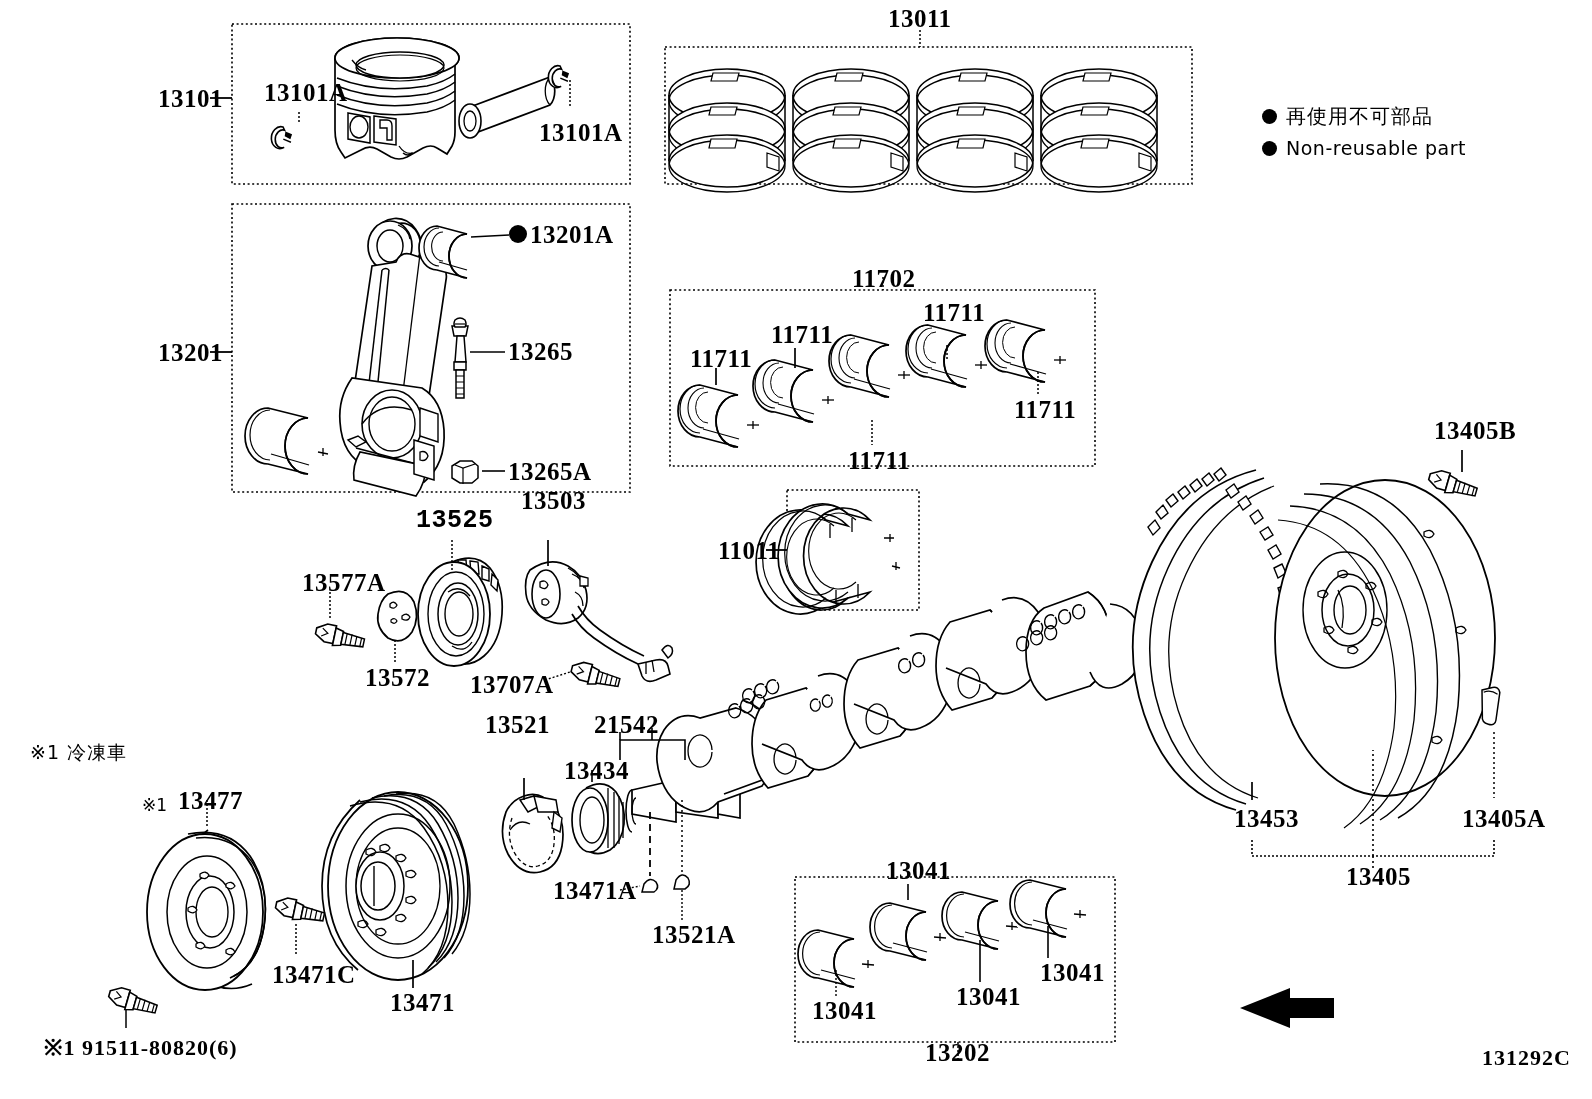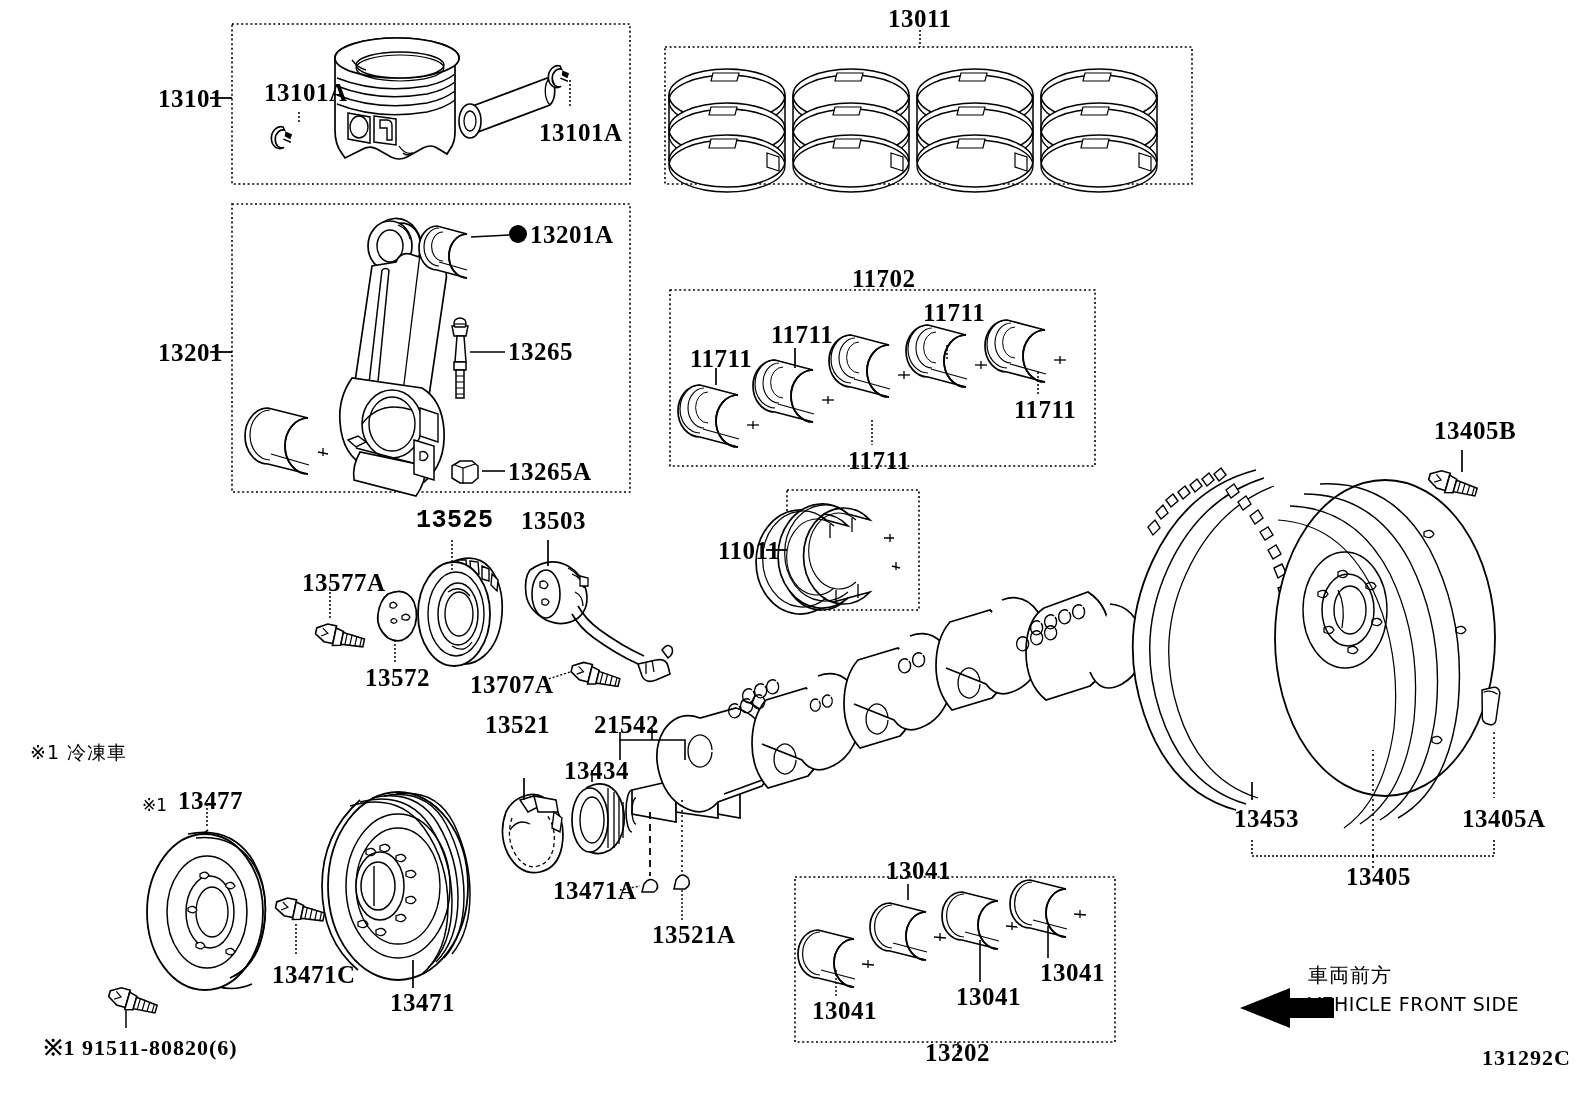--- a/index.html
+++ b/index.html
@@ -534,21 +534,21 @@
 <div class="lbl" style="left:852px;top:266px;">11702</div>
 <div class="lbl" style="left:690px;top:346px;">11711</div>
 <div class="lbl" style="left:771px;top:322px;">11711</div>
 <div class="lbl" style="left:848px;top:448px;">11711</div>
 <div class="lbl" style="left:923px;top:300px;">11711</div>
 <div class="lbl" style="left:1014px;top:397px;">11711</div>
 
 <div class="lbl" style="left:718px;top:538px;">11011</div>
 
 <div class="lbl" style="left:416px;top:508px;font-family:Liberation Mono, monospace;">13525</div>
-<div class="lbl" style="left:521px;top:508px;">13503</div>
+<div class="lbl" style="left:521px;top:488px;">13503</div>
 <div class="lbl" style="left:302px;top:570px;">13577A</div>
 <div class="lbl" style="left:365px;top:665px;">13572</div>
 <div class="lbl" style="left:470px;top:672px;">13707A</div>
 
 <div class="lbl" style="left:594px;top:712px;">21542</div>
 <div class="lbl" style="left:564px;top:758px;">13434</div>
 <div class="lbl" style="left:485px;top:712px;">13521</div>
 <div class="lbl" style="left:553px;top:878px;">13471A</div>
 <div class="lbl" style="left:652px;top:922px;">13521A</div>
 
@@ -561,24 +561,30 @@
 <div class="lbl" style="left:812px;top:998px;">13041</div>
 <div class="lbl" style="left:886px;top:858px;">13041</div>
 <div class="lbl" style="left:956px;top:984px;">13041</div>
 <div class="lbl" style="left:1040px;top:960px;">13041</div>
 
 <div class="lbl" style="left:1234px;top:806px;">13453</div>
 <div class="lbl" style="left:1346px;top:864px;">13405</div>
 <div class="lbl" style="left:1462px;top:806px;">13405A</div>
 <div class="lbl" style="left:1434px;top:418px;">13405B</div>
 
+<div class="legend" style="left:1262px;top:103px;">
+  <div>
+    <span class="dot"></span>
+    <span class="cjk">再使用不可部品</span>
+  </div>
+  <div>
+    <span class="dot"></span>
+    <span class="ltn">Non-reusable part</span>
+  </div>
+</div>
 
 <div class="starnote cjk" style="left:30px;top:740px;font-size:19px;">※1  冷凍車</div>
 <div class="code" style="left:44px;top:1031px;font-size:22px;">※1 91511-80820(6)</div>
 
-<div style="position:absolute;left:1308px;top:962px;">
-  <div class="cjk">車両前方</div>
-  <div class="ltn" style="margin-top:4px;">VEHICLE FRONT SIDE</div>
+
+<div class="code" style="left:1482px;top:1045px;">131292C</div>
+
 </div>
 
-<div class="code" style="left:1482px;top:1045px;">131292C</div>
-
-</div>
-
 </body></html>

